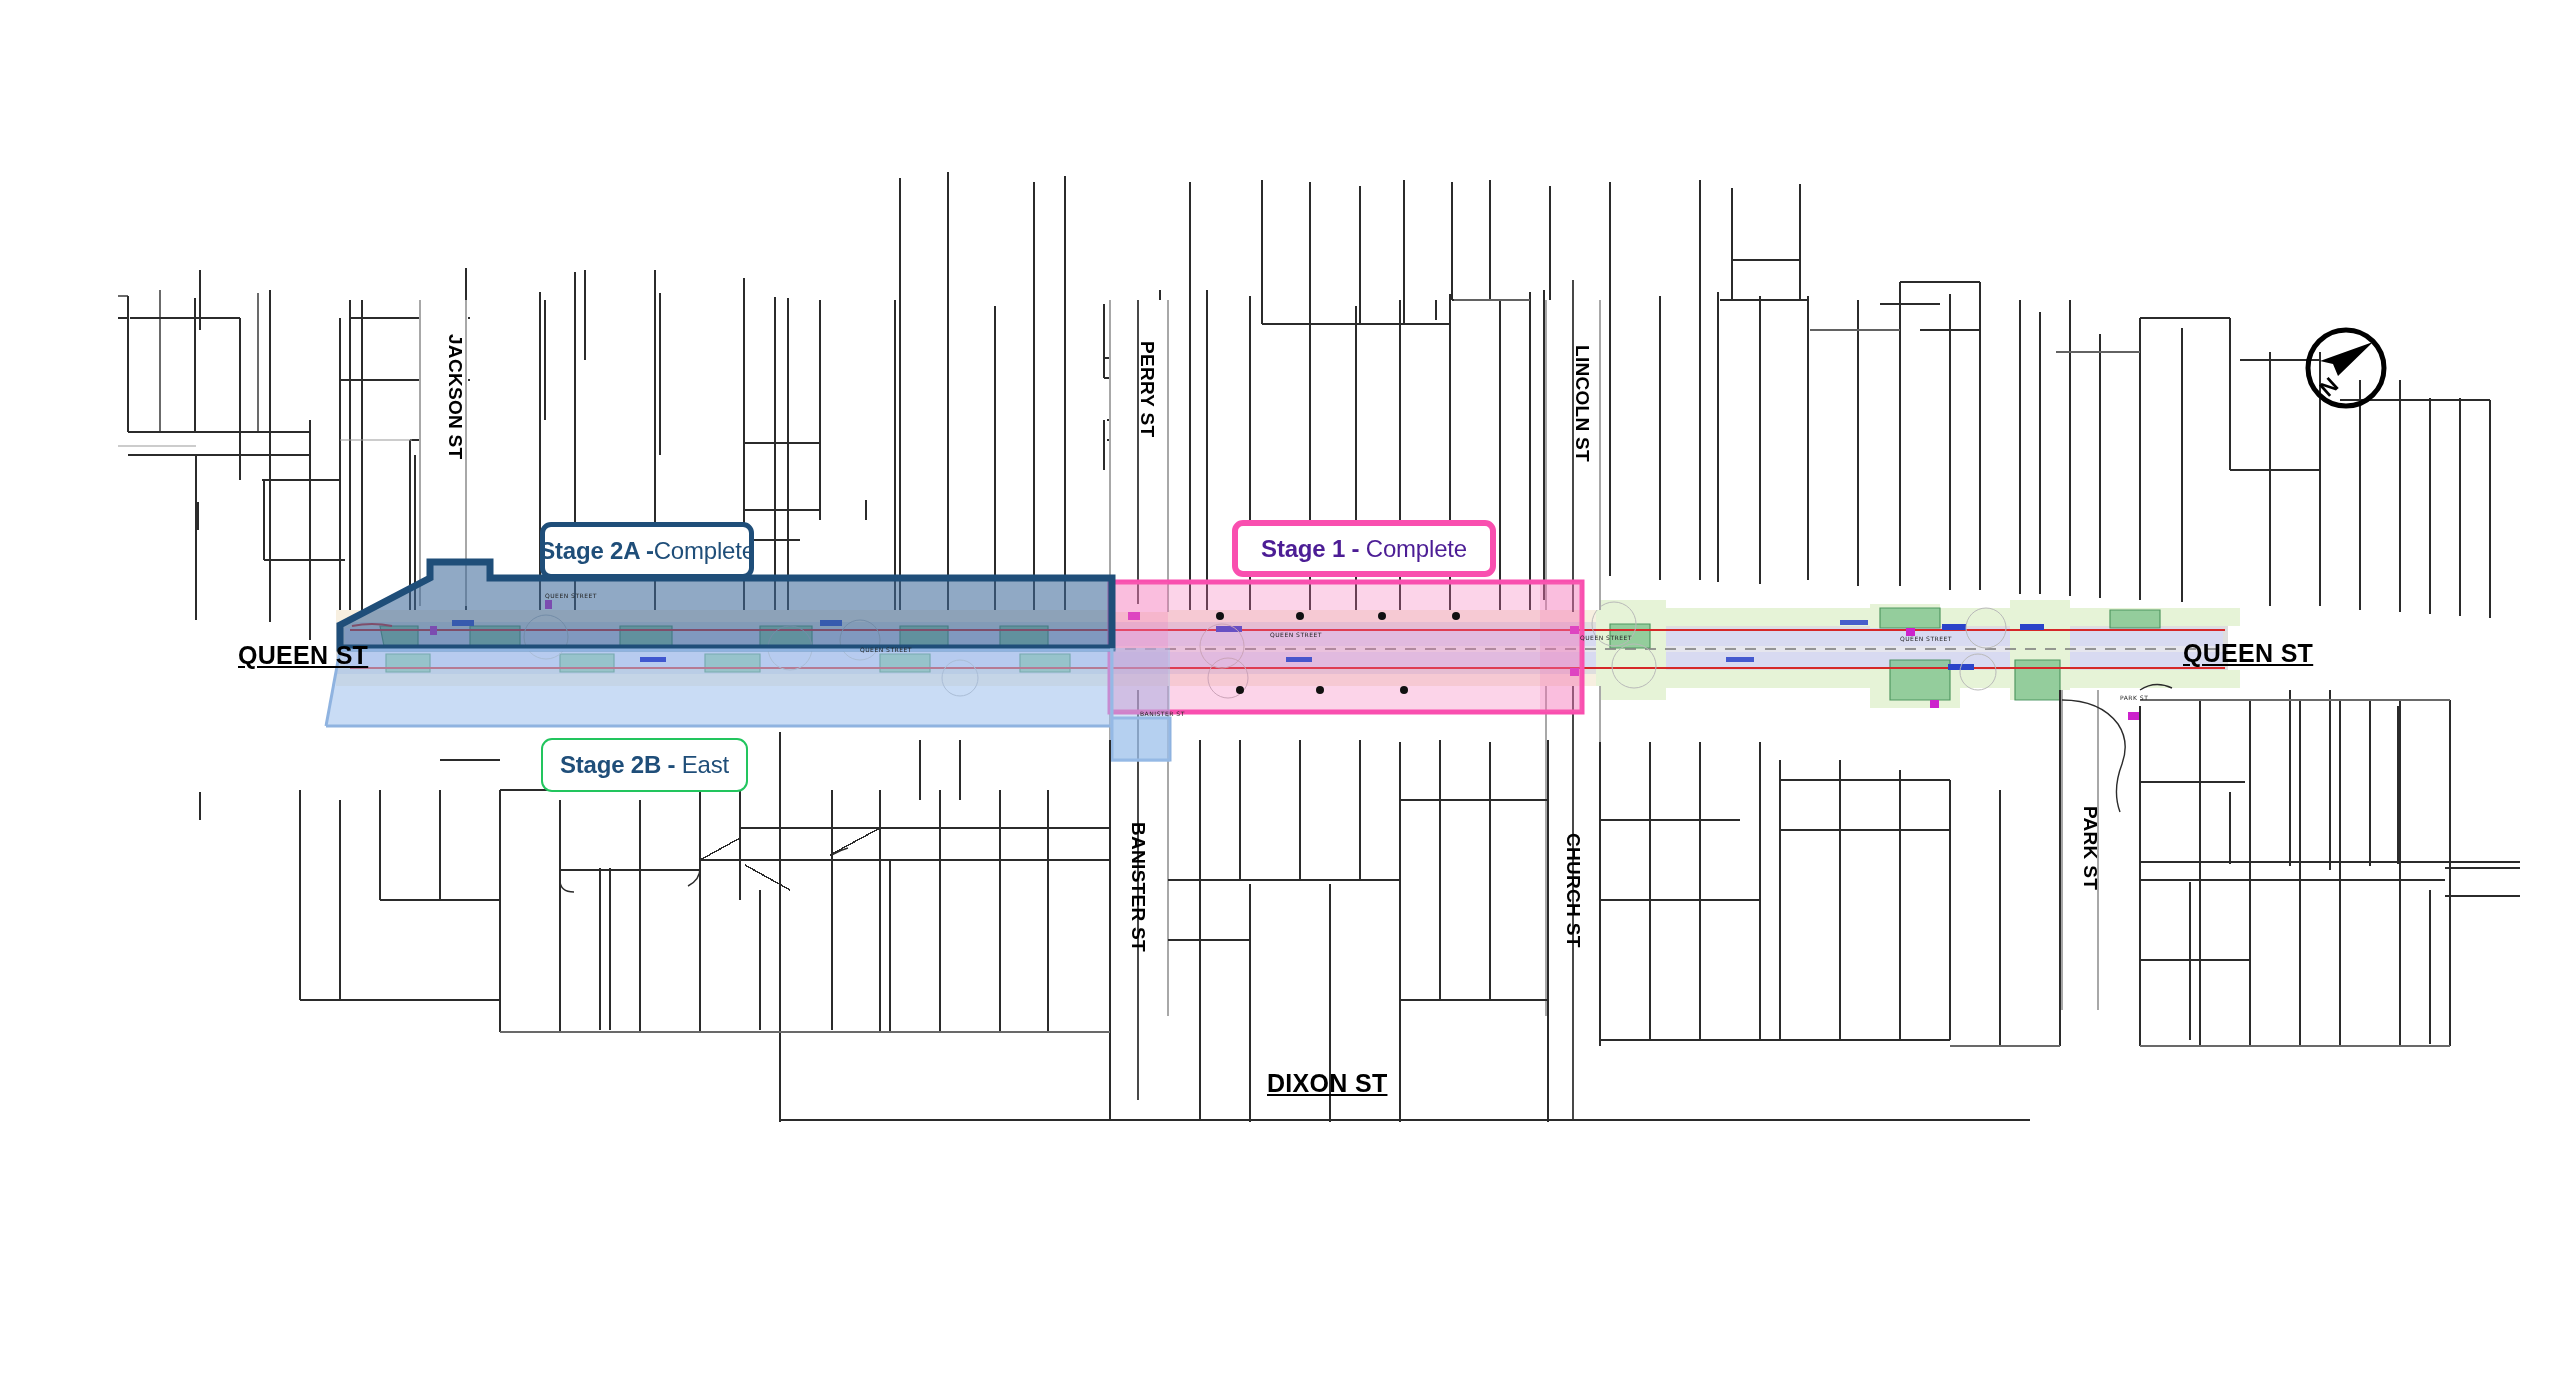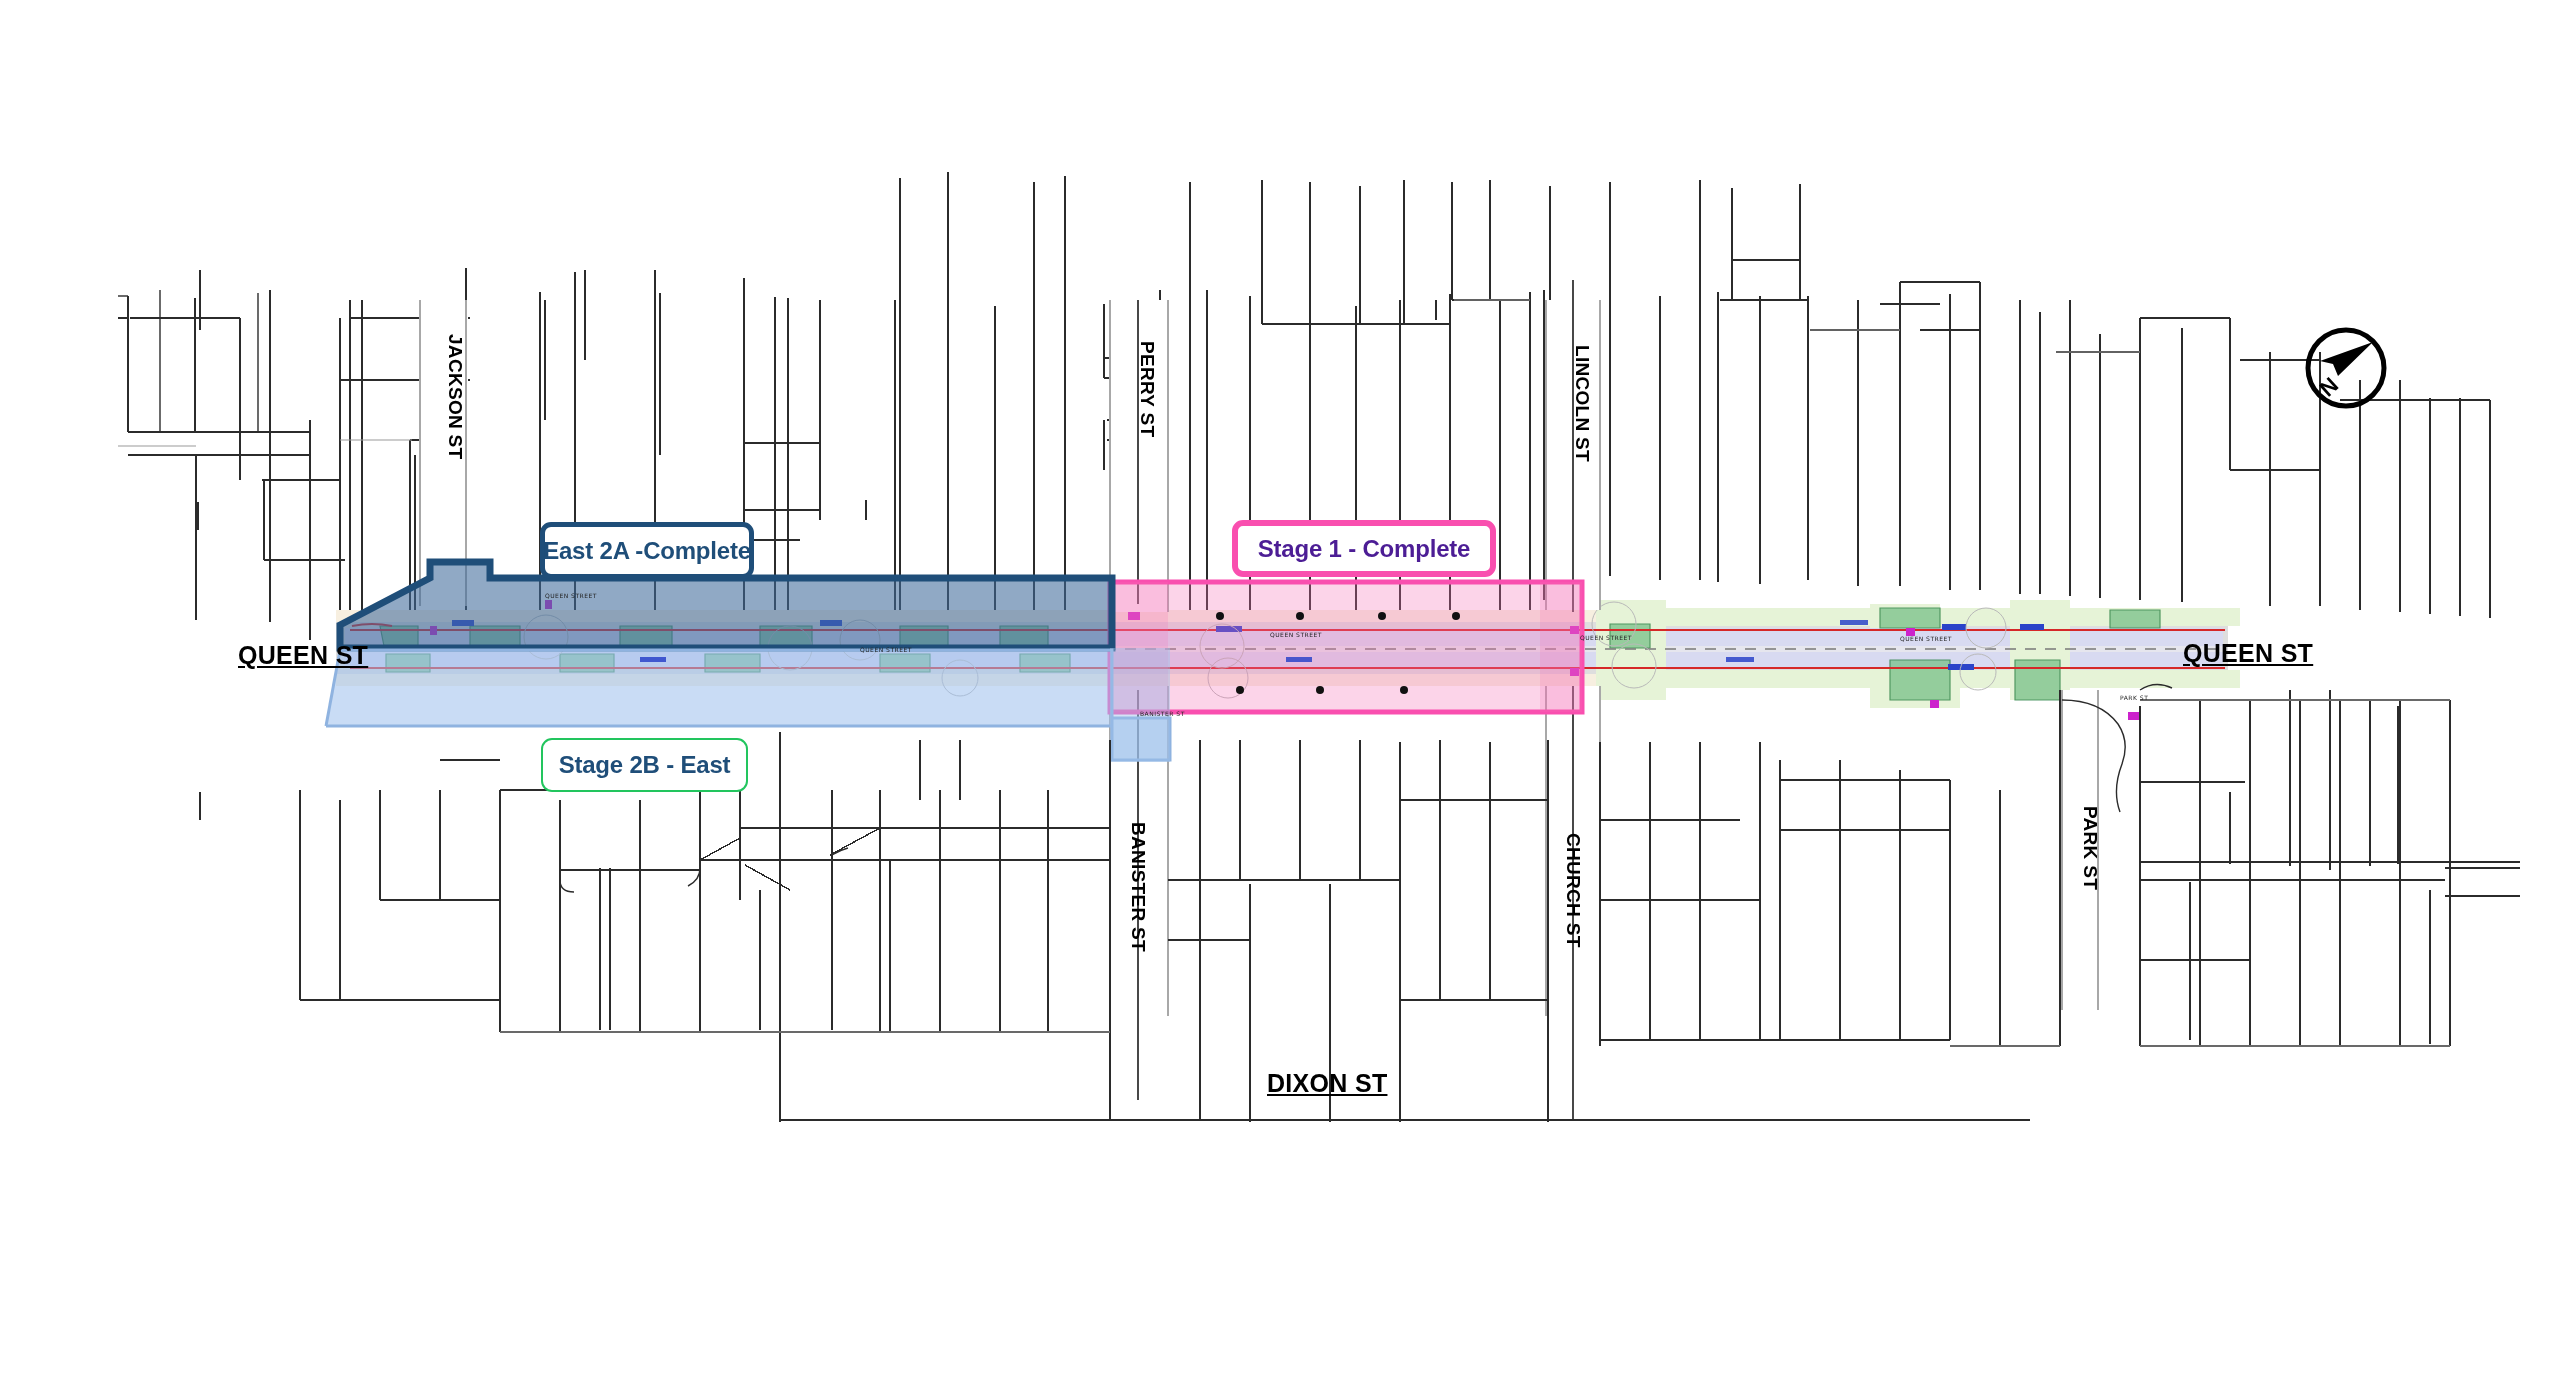--- a/index.html
+++ b/index.html
@@ -64,21 +64,21 @@
     border-radius: 11px;
     white-space: nowrap;
   }
   .stage-box .stage-text {
     font-family: "Liberation Sans", sans-serif;
     font-size: 24px;
     line-height: 1;
     letter-spacing: -0.2px;
   }
   .stage-text .lead { font-weight: 600; }
-  .stage-text .tail { font-weight: bold; text-align: center; }
+  .stage-text .tail { font-weight: normal; text-align: center; }
 
   #stage-2a-box {
     left: 540px; top: 522px;
     width: 214px; height: 57px;
     border: 5px solid #1F4E79;
   }
   #stage-2a-box .stage-text { color: #1F4E79; }
 
   #stage-1-box {
     left: 1232px; top: 520px;
@@ -548,21 +548,21 @@
 
   <div class="street-label vertical" style="left:1592px; top:345px;">LINCOLN ST</div>
 
   <div class="street-label vertical" style="left:1148px; top:822px;">BANISTER ST</div>
 
   <div class="street-label vertical" style="left:1583px; top:833px;">CHURCH ST</div>
 
   <div class="street-label vertical" style="left:2100px; top:806px;">PARK ST</div>
 
   <div id="stage-2a-box" class="stage-box">
-    <span class="stage-text"><span class="lead">East 2A -</span><span class="tail">Complete</span></span>
+    <span class="stage-text"><span class="lead">Stage 2A -</span><span class="tail">Complete</span></span>
   </div>
 
   <div id="stage-1-box" class="stage-box">
     <span class="stage-text"><span class="lead">Stage 1 - </span><span class="tail">Complete</span></span>
   </div>
 
   <div id="stage-2b-box" class="stage-box">
     <span class="stage-text"><span class="lead">Stage 2B - </span><span class="tail">East</span></span>
   </div>
 

